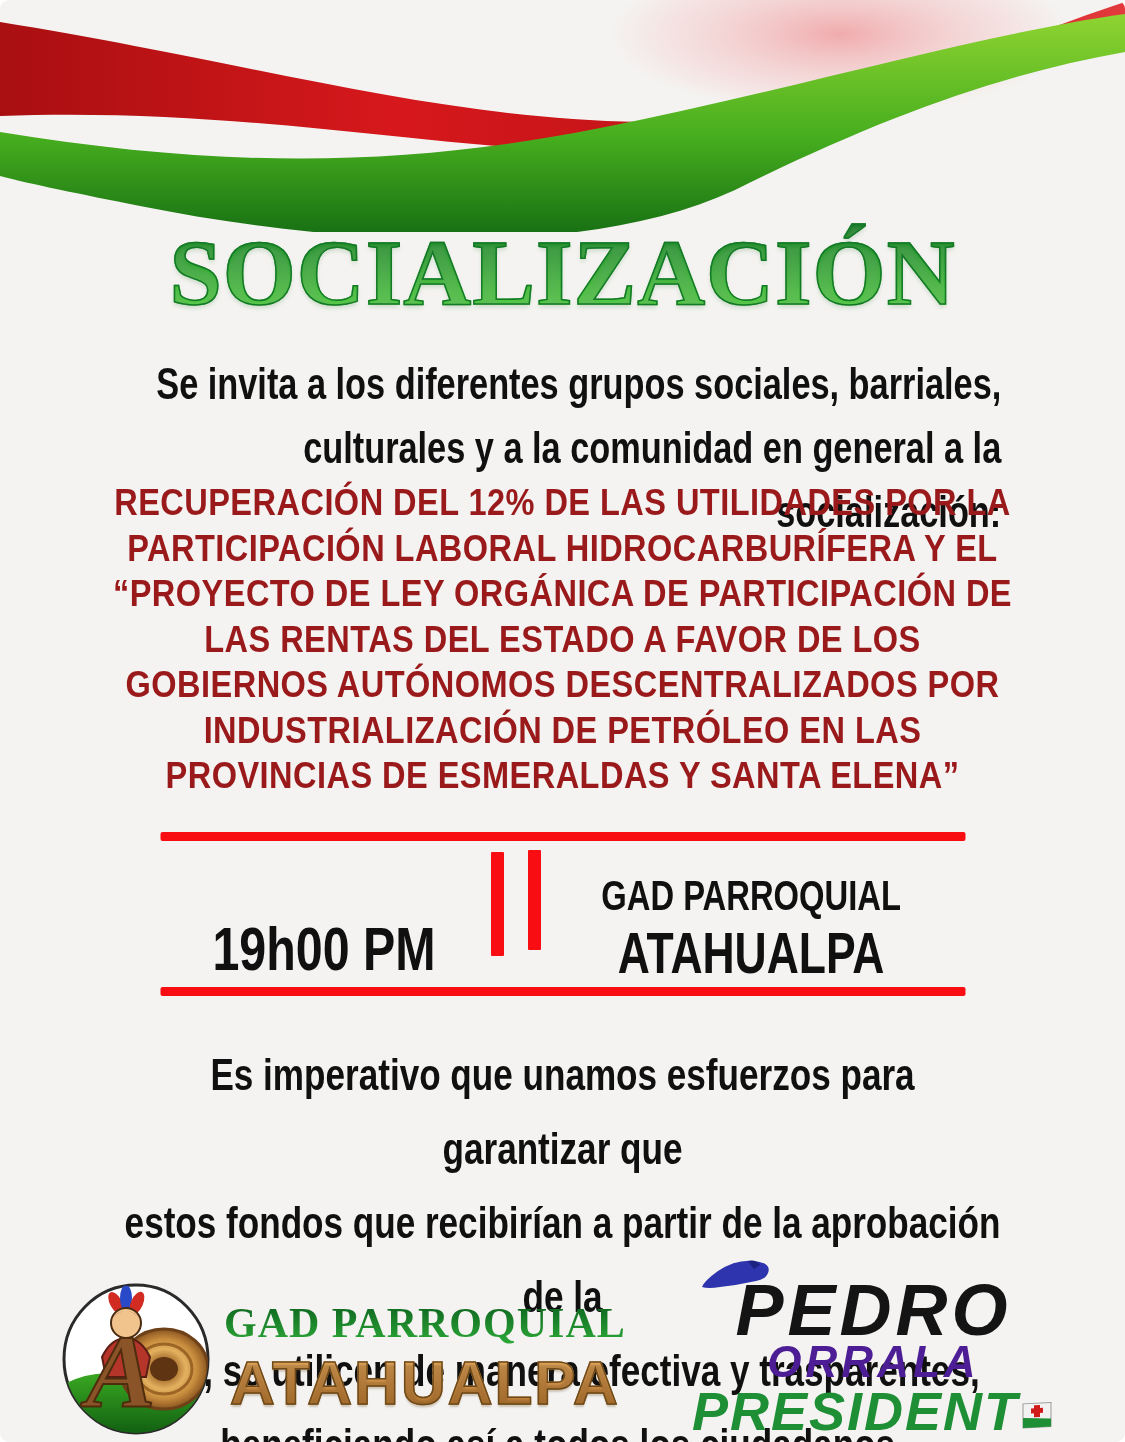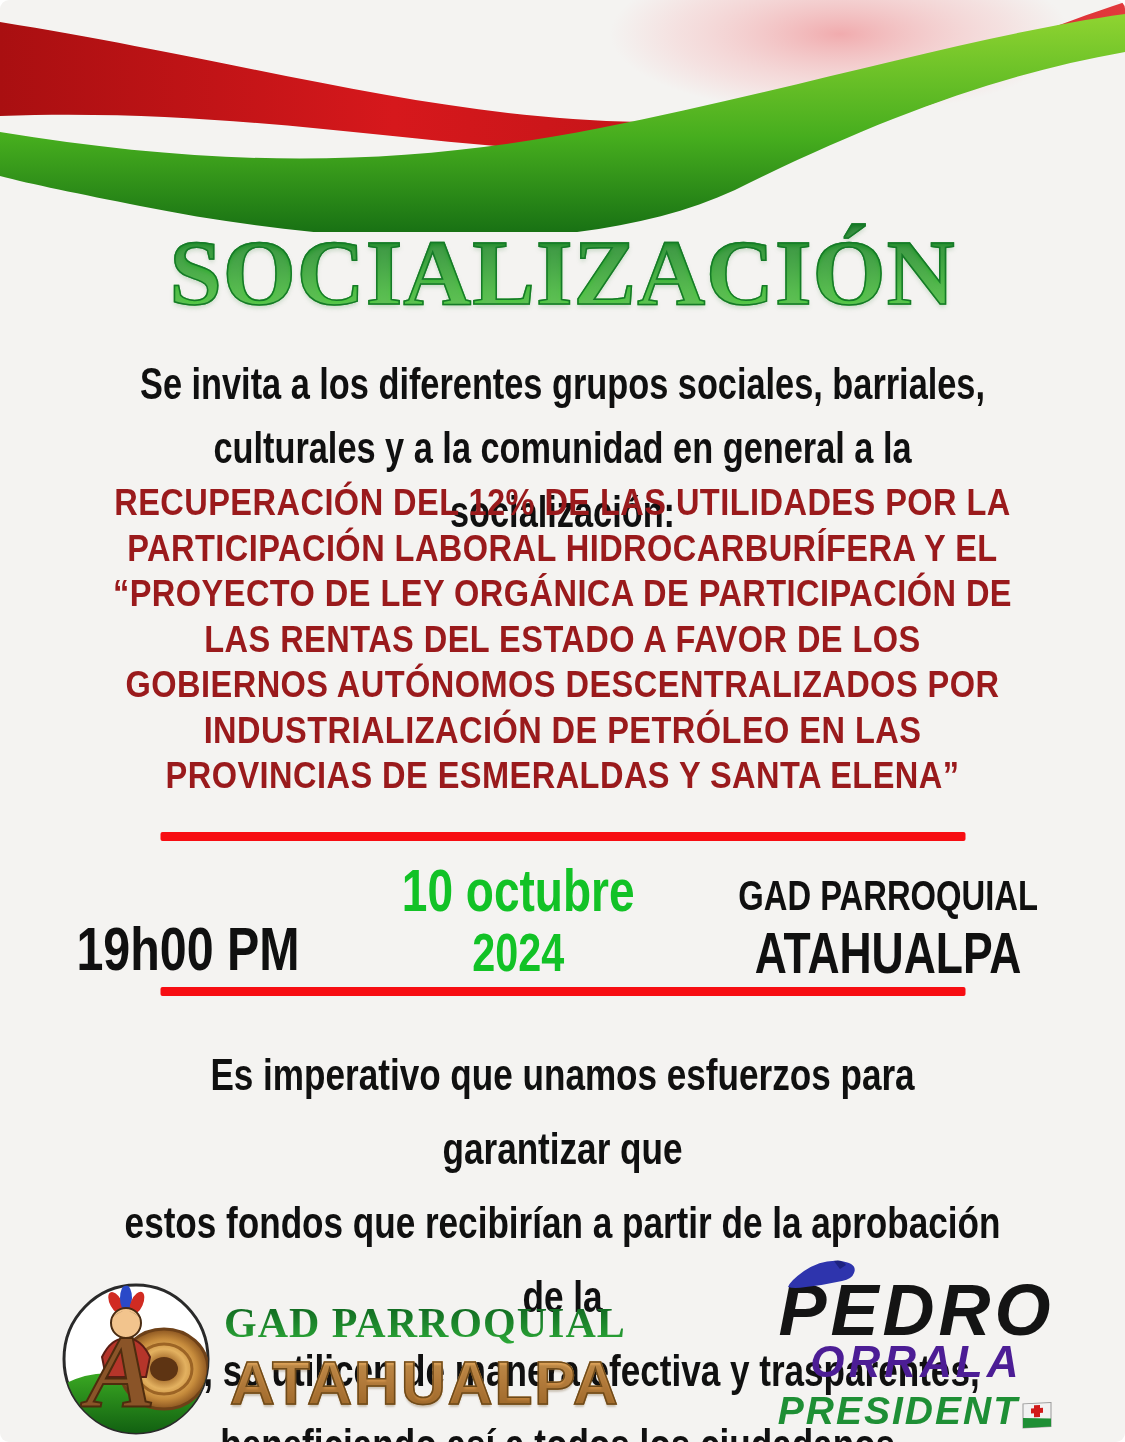--- a/index.html
+++ b/index.html
@@ -24,21 +24,21 @@
     -webkit-background-clip:text;background-clip:text;
     color:transparent;-webkit-text-fill-color:transparent;
     -webkit-text-stroke:1.5px #157a28;
     text-shadow:0 3px 4px rgba(120,170,120,.35);
   }
   .squeeze{transform:scaleX(0.78);transform-origin:50% 50%;}
   .squeeze-mid{transform:scaleX(0.88);transform-origin:50% 50%;}
   
   .intro{
     position:absolute;top:352px;left:0;width:100%;
-    text-align:center;color:#101010;
+    text-align:right;color:#101010;
     font-weight:700;font-size:44px;line-height:64px;
   }
   
   .announce{
     position:absolute;top:480px;left:0;width:100%;
     text-align:center;color:#9a1a1c;
     font-weight:700;font-size:37px;line-height:45.5px;
     letter-spacing:.5px;
   }
   
@@ -90,21 +90,21 @@
     -webkit-background-clip:text;background-clip:text;
     color:transparent;-webkit-text-fill-color:transparent;
     -webkit-text-stroke:1.5px #6e4a1a;
     line-height:72px;
     text-shadow:0 3px 2px rgba(90,60,20,.25);
   }
   .candidate{position:relative;text-align:center;font-style:italic;padding-right:10px;}
   .beret{position:absolute;left:6px;top:-26px;}
   .cand-first{font-weight:700;font-size:72px;color:#141414;letter-spacing:4px;line-height:54px;}
   .cand-last{font-weight:700;font-size:44px;color:#4c1d95;letter-spacing:4px;line-height:50px;}
-  .cand-role{display:flex;align-items:center;justify-content:center;font-weight:700;font-size:39px;color:#1e8f35;letter-spacing:2px;line-height:48px;}
+  .cand-role{display:flex;align-items:center;justify-content:center;font-weight:700;font-size:54px;color:#1e8f35;letter-spacing:2px;line-height:48px;}
   .flag{margin-left:2px;margin-top:8px;}
 </style>
 </head>
 <body>
 
 <div class="page">
 
   <svg class="wave" viewBox="0 0 1125 232" preserveAspectRatio="none">
     <defs>
       <linearGradient id="redg" x1="0" y1="0" x2="1" y2="0">
@@ -161,26 +161,20 @@
     </div>
   </div>
 
   <div class="rule rule-top"></div>
 
   <div class="sched">
     <div class="cell">
       <div class="squeeze time-text">19h00 PM</div>
     </div>
     <div class="vbar vbar1"></div>
-    <div class="cell">
-      <div class="squeeze">
-        <div class="date-l1">10 octubre</div>
-        <div class="date-l2">2024</div>
-      </div>
-    </div>
     <div class="vbar vbar2"></div>
     <div class="cell">
       <div class="squeeze">
         <div class="venue-l1">GAD PARROQUIAL</div>
         <div class="venue-l2">ATAHUALPA</div>
       </div>
     </div>
   </div>
 
   <div class="rule rule-bottom"></div>

